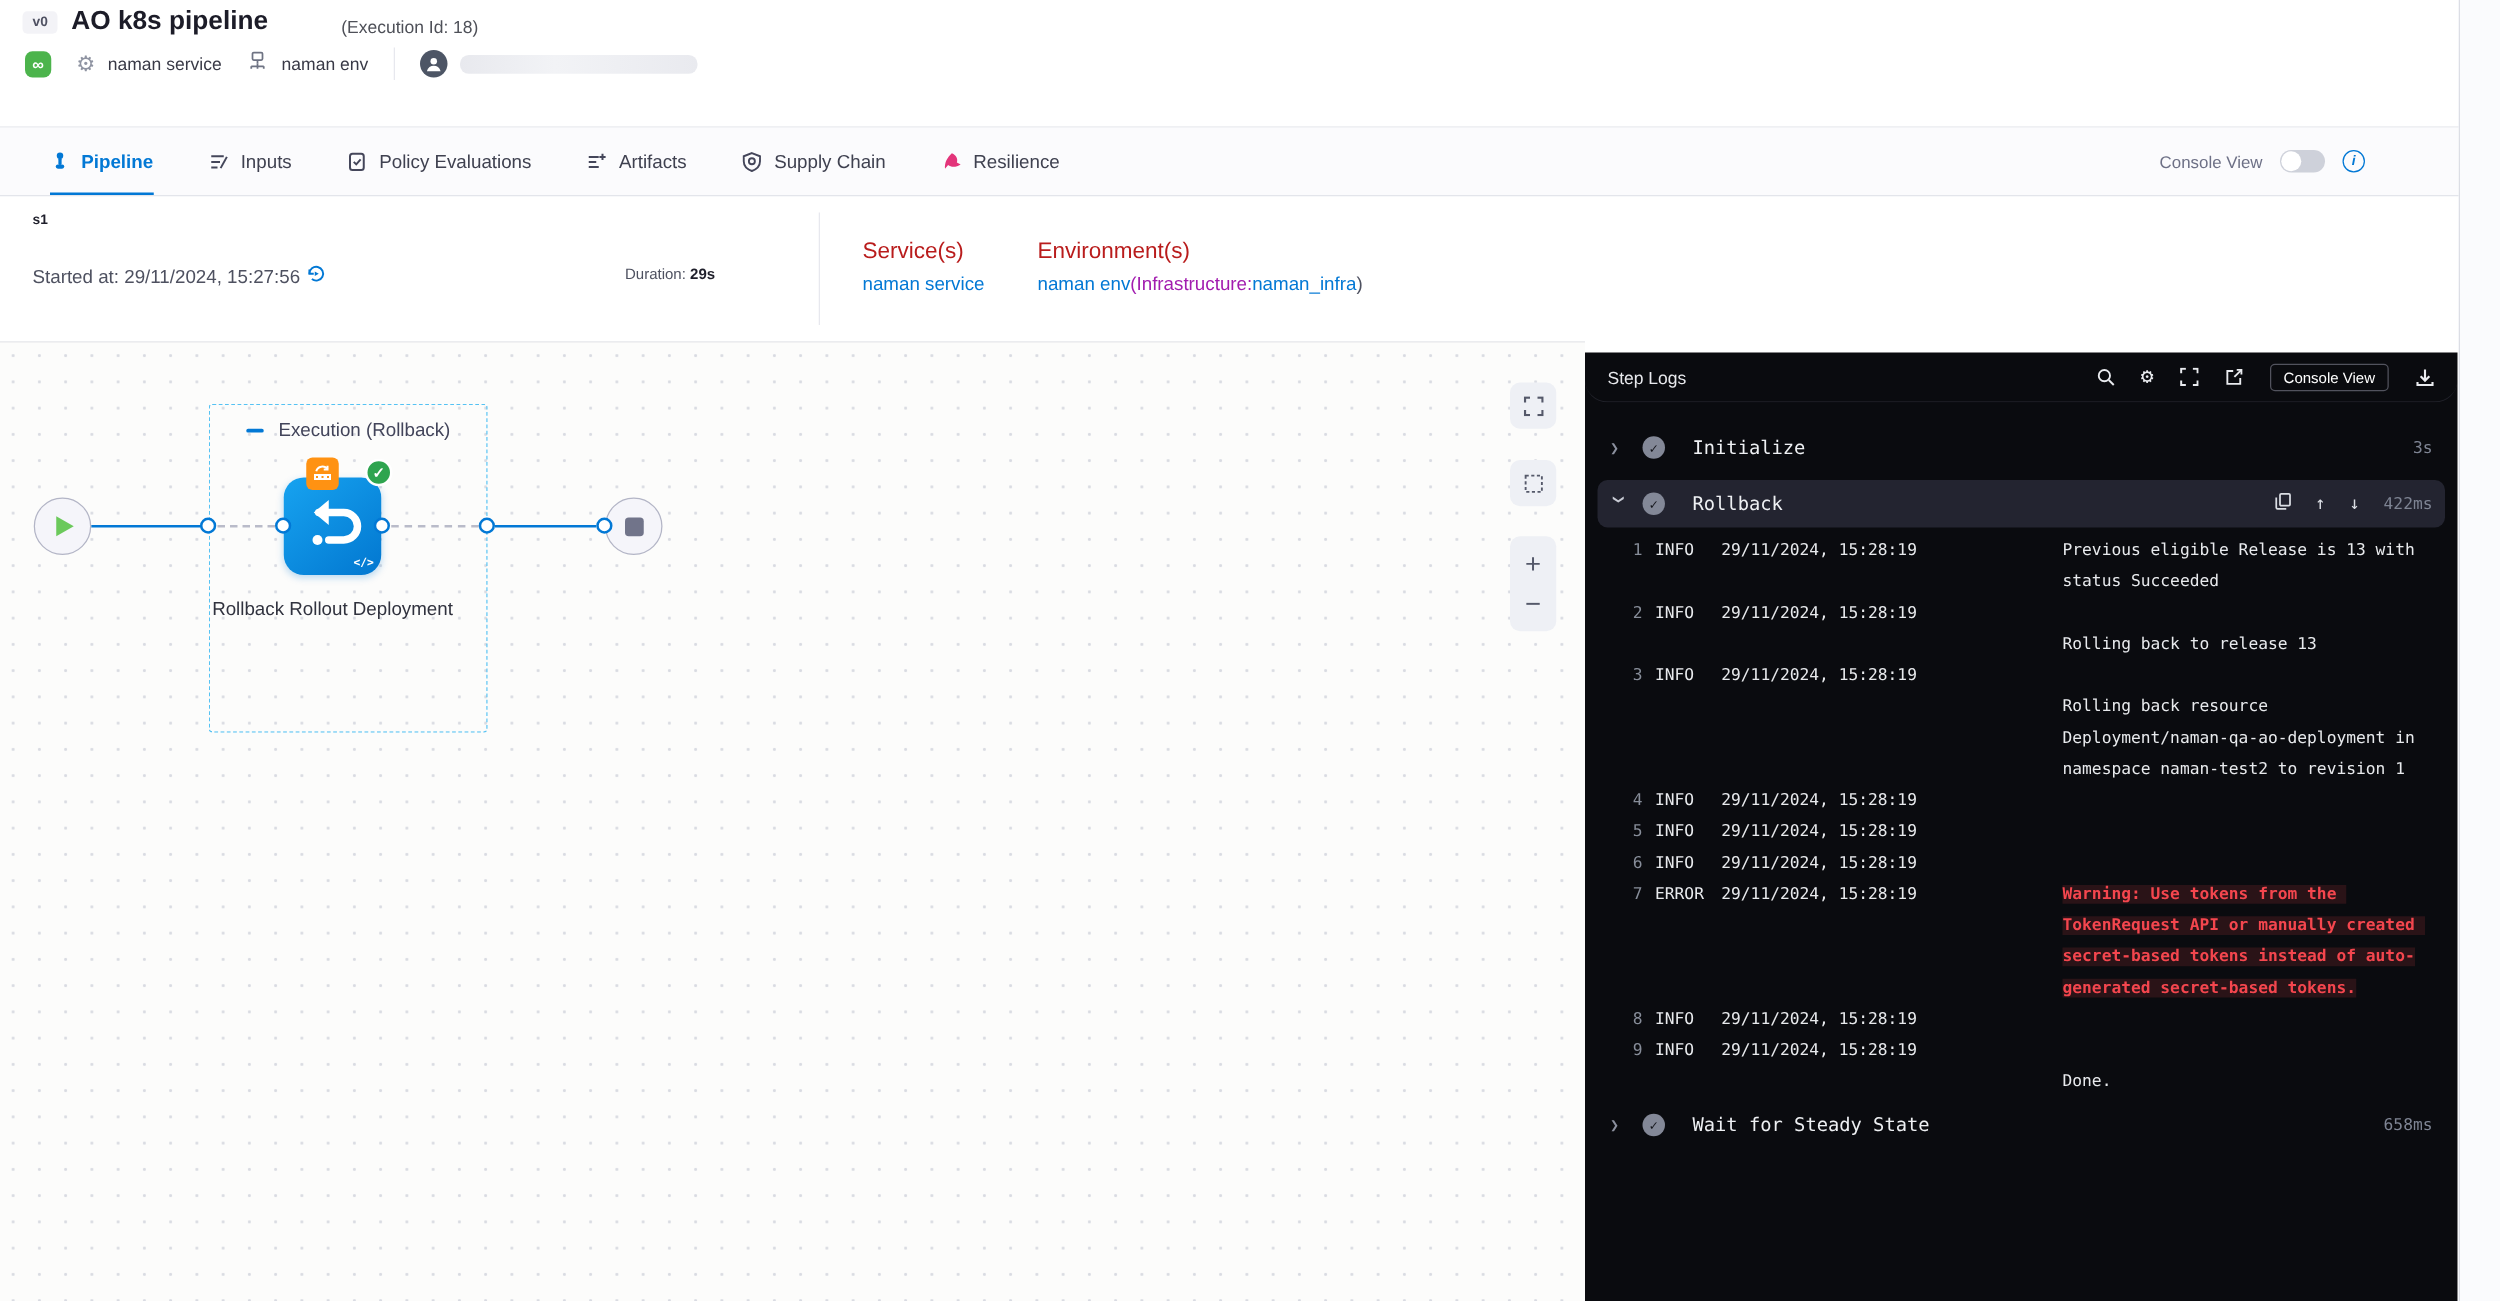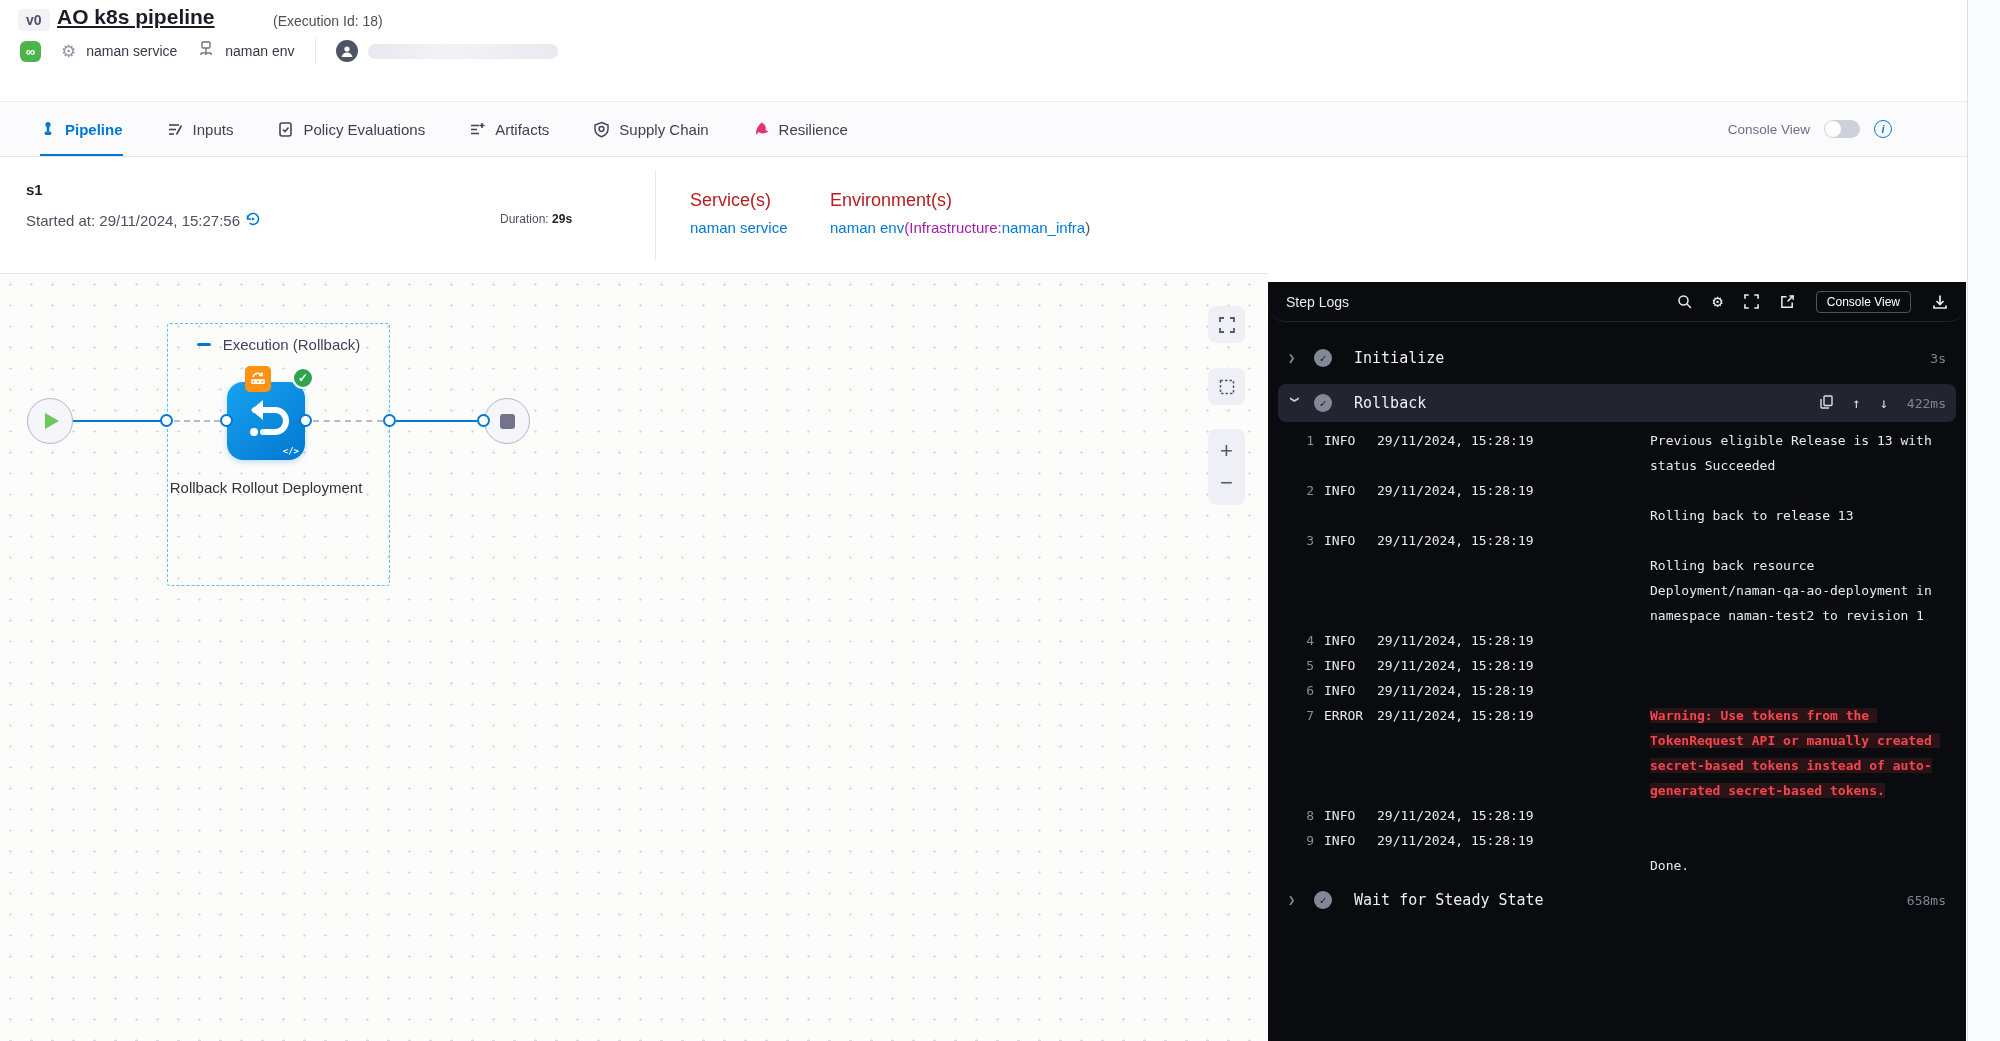--- a/index.html
+++ b/index.html
@@ -3,22 +3,22 @@
 <meta charset="utf-8">
 <style>
   * { margin:0; padding:0; box-sizing:border-box; }
   html,body { background:#fff; }
   #page { position:relative; width:2000px; height:1041px; background:#fff; overflow:hidden;
           font-family:"Liberation Sans", sans-serif; color:#1f1f2b; }
   .abs { position:absolute; }
 
   
   .v0-badge { left:18px; top:9px; background:#f3f3f7; border-radius:4px; padding:3px 8px;
-              font-size:14px; font-weight:700; color:#4f5162; }
-  .page-title { left:57px; top:5px; font-size:21px; font-weight:700; color:#1c1c28;text-decoration:underline; }
+              font-size:11px; font-weight:700; color:#4f5162; }
+  .page-title { left:57px; top:5px; font-size:21px; font-weight:700; color:#1c1c28; }
   .exec-id { left:273px; top:13px; font-size:14px; color:#4e5058; }
   .hdr-row2 { left:20px; top:38px; height:26px; display:flex; align-items:center; gap:10px; }
   .cd-chip { width:21px; height:21px; border-radius:6px; background:#4cb44c; color:#fff;
              display:flex; align-items:center; justify-content:center; font-size:13px; font-weight:700; }
   .gear-glyph { font-size:17px; color:#8f94a2; margin-left:10px; }
   .hdr-txt { font-size:14px; color:#383946; }
   .hdr-div { width:1px; height:26px; background:#e7e8ee; margin:0 10px; }
   .avatar { width:22px; height:22px; border-radius:50%; background:#4d5565; display:flex;
             align-items:center; justify-content:center; }
   .blur-pill { width:190px; height:15px; border-radius:7px;
@@ -34,21 +34,21 @@
   .tab svg { display:block; }
   .tab-right { position:absolute; right:75px; top:0; height:100%; display:flex; align-items:center; gap:14px; }
   .cv-label { font-size:13.5px; color:#6d7086; }
   .toggle { width:36px; height:18px; border-radius:9px; background:#ced1da; position:relative; }
   .toggle .knob { position:absolute; left:1px; top:1px; width:16px; height:16px; border-radius:50%; background:#fff; }
   .info-dot { width:18px; height:18px; border-radius:50%; border:1.5px solid #0278d5; color:#0278d5;
               font-size:11px; display:flex; align-items:center; justify-content:center; font-style:italic; font-weight:700;}
 
   
   .stagebar { left:0; top:158px; width:1967px; height:115px; background:#fff; }
-  .stage-name { left:26px; top:12px; font-size:15px; font-weight:700; color:#1f1f2b;margin-top:11px; }
+  .stage-name { left:26px; top:12px; font-size:11px; font-weight:700; color:#1f1f2b; }
   .started { left:26px; top:52px; font-size:15px; color:#4e5160; display:flex; align-items:center; gap:4px;}
   .duration { left:500px; top:54px; font-size:12px; color:#4e5160; }
   .duration b { color:#1f1f2b; }
   .sb-div { left:655px; top:12px; width:1px; height:90px; background:#e7e8ee; }
   .col-label { font-size:18px; color:#b91c1c; }
   .link { color:#0278d5; }
   .svc-col { left:690px; top:32px; }
   .env-col { left:830px; top:32px; }
   .col-val { font-size:15px; margin-top:8px; }
 

